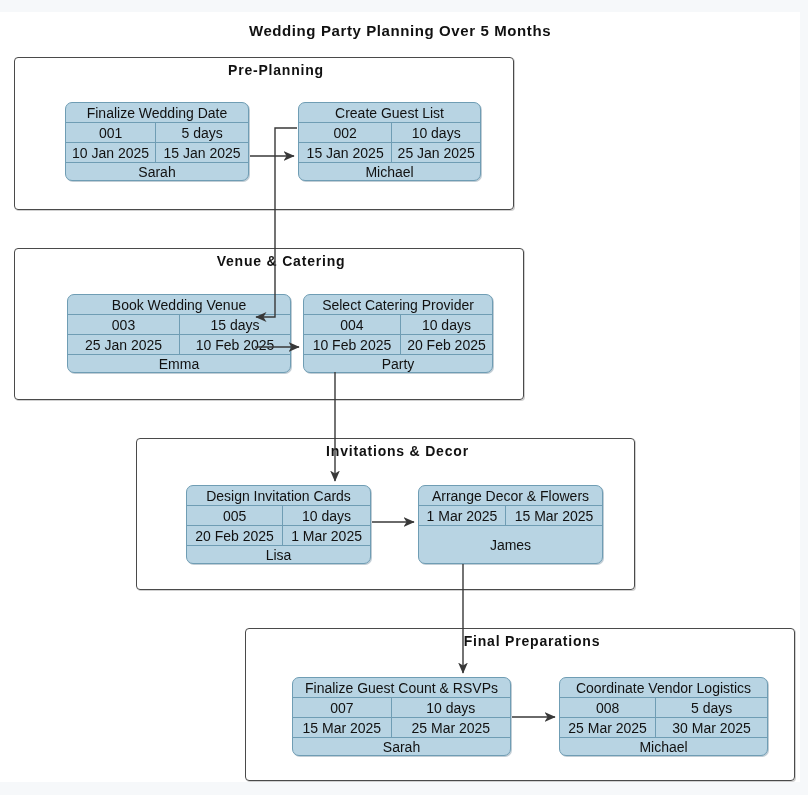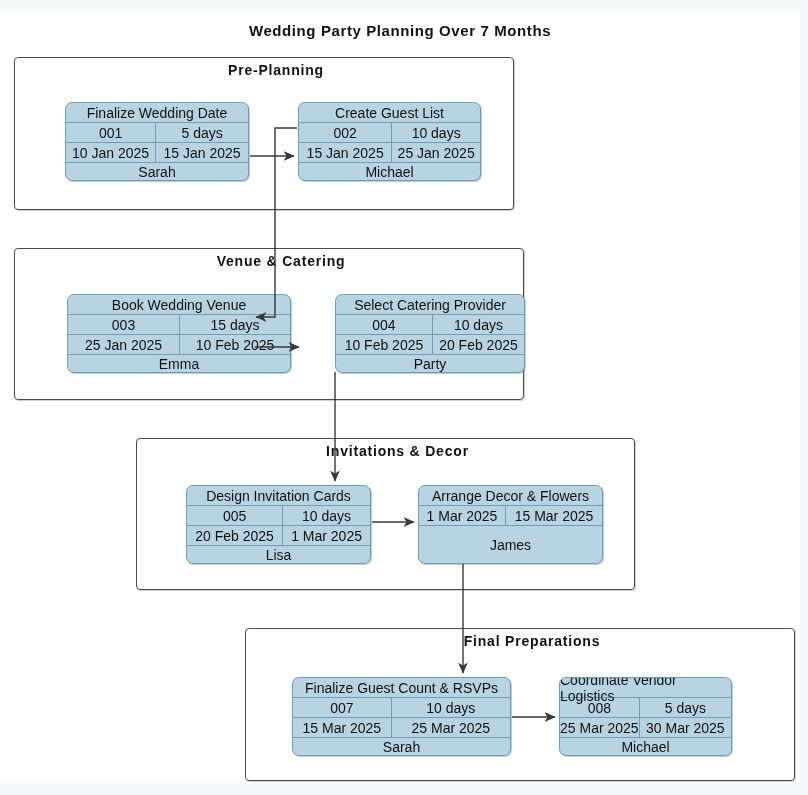--- a/index.html
+++ b/index.html
@@ -72,21 +72,21 @@
 
   svg.edges{position:absolute;left:0;top:0;z-index:5;pointer-events:none;}
 </style>
 </head>
 <body>
 
 <div class="frame top"></div>
 <div class="frame bottom"></div>
 <div class="frame right"></div>
 
-<div class="diagram-title">Wedding Party Planning Over 7 Months</div>
+<div class="diagram-title">Wedding Party Planning Over 5 Months</div>
 
 <section class="group" style="left:14px;top:57px;width:498px;height:151px;">
   <div class="group-title">Pre-Planning</div>
 
   <div class="card" style="left:50px;top:44px;width:184px;--split:49%;">
     <div class="t-title">Finalize Wedding Date</div>
     <div class="t-row">
       <div class="cell">001</div>
       <div class="cell r">5 days</div>
     </div>
@@ -120,21 +120,21 @@
       <div class="cell">003</div>
       <div class="cell r">15 days</div>
     </div>
     <div class="t-row">
       <div class="cell">25 Jan 2025</div>
       <div class="cell r">10 Feb 2025</div>
     </div>
     <div class="t-owner">Emma</div>
   </div>
 
-  <div class="card" style="left:288px;top:45px;width:190px;margin-left:32px;--split:51%;">
+  <div class="card" style="left:288px;top:45px;width:190px;--split:51%;">
     <div class="t-title">Select Catering Provider</div>
     <div class="t-row">
       <div class="cell">004</div>
       <div class="cell r">10 days</div>
     </div>
     <div class="t-row">
       <div class="cell">10 Feb 2025</div>
       <div class="cell r">20 Feb 2025</div>
     </div>
     <div class="t-owner">Party</div>
@@ -176,21 +176,21 @@
       <div class="cell">007</div>
       <div class="cell r">10 days</div>
     </div>
     <div class="t-row">
       <div class="cell">15 Mar 2025</div>
       <div class="cell r">25 Mar 2025</div>
     </div>
     <div class="t-owner">Sarah</div>
   </div>
 
-  <div class="card" style="left:313px;top:48px;width:173px;--split:46%;">
+  <div class="card" style="left:313px;top:48px;width:209px;--split:46%;">
     <div class="t-title">Coordinate Vendor Logistics</div>
     <div class="t-row">
       <div class="cell">008</div>
       <div class="cell r">5 days</div>
     </div>
     <div class="t-row">
       <div class="cell">25 Mar 2025</div>
       <div class="cell r">30 Mar 2025</div>
     </div>
     <div class="t-owner">Michael</div>

